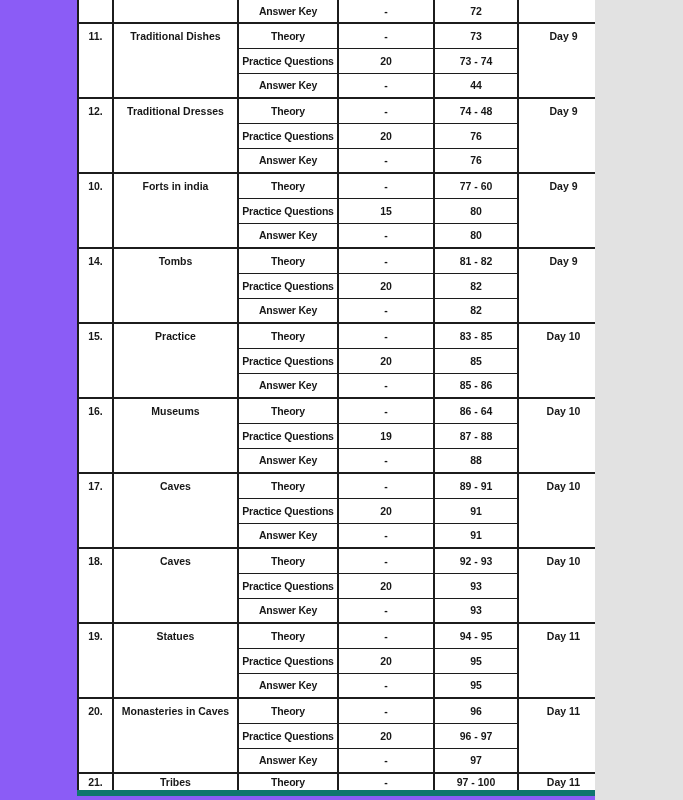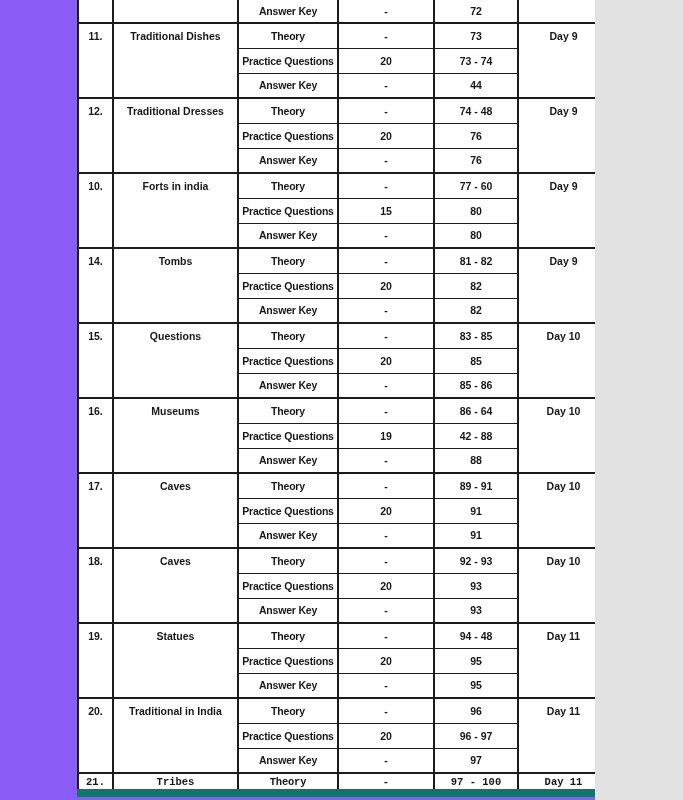--- a/index.html
+++ b/index.html
@@ -31,21 +31,21 @@
     color: #171717;
     text-align: center;
     vertical-align: middle;
     height: 25px;
     padding: 0 1px;
     white-space: nowrap;
     overflow: hidden;
   }
   tr.sub td { border-top-width: 1px; }
   tr.first td { border-top: none; height: 23px; }
-  tr.last td { border-bottom: 8px solid #0f766e; height: 20px; font-family: Liberation Mono, monospace; }
+  tr.last td { border-bottom: 6px solid #0f766e; height: 20px; }
   td.merged { vertical-align: top; padding-top: 6px; border-radius: 14px; }
   td.sec { letter-spacing: -0.2px; }
 </style>
 </head>
 <body>
 
 <div class="canvas">
   <table class="schedule">
     <colgroup>
       <col style="width:35px">
@@ -137,21 +137,21 @@
         <td>82</td>
       </tr>
       <tr class="sub">
         <td class="sec">Answer Key</td>
         <td>-</td>
         <td>82</td>
       </tr>
 
       <tr class="block">
         <td class="merged" rowspan="3">15.</td>
-        <td class="merged" rowspan="3">Questions</td>
+        <td class="merged" rowspan="3">Practice</td>
         <td class="sec">Theory</td>
         <td>-</td>
         <td>83 - 85</td>
         <td class="merged" rowspan="3">Day 10</td>
       </tr>
       <tr class="sub">
         <td class="sec">Practice Questions</td>
         <td>20</td>
         <td>85</td>
       </tr>
@@ -165,21 +165,21 @@
         <td class="merged" rowspan="3">16.</td>
         <td class="merged" rowspan="3">Museums</td>
         <td class="sec">Theory</td>
         <td>-</td>
         <td>86 - 64</td>
         <td class="merged" rowspan="3">Day 10</td>
       </tr>
       <tr class="sub">
         <td class="sec">Practice Questions</td>
         <td>19</td>
-        <td>42 - 88</td>
+        <td>87 - 88</td>
       </tr>
       <tr class="sub">
         <td class="sec">Answer Key</td>
         <td>-</td>
         <td>88</td>
       </tr>
 
       <tr class="block">
         <td class="merged" rowspan="3">17.</td>
         <td class="merged" rowspan="3">Caves</td>
@@ -216,37 +216,37 @@
         <td class="sec">Answer Key</td>
         <td>-</td>
         <td>93</td>
       </tr>
 
       <tr class="block">
         <td class="merged" rowspan="3">19.</td>
         <td class="merged" rowspan="3">Statues</td>
         <td class="sec">Theory</td>
         <td>-</td>
-        <td>94 - 48</td>
+        <td>94 - 95</td>
         <td class="merged" rowspan="3">Day 11</td>
       </tr>
       <tr class="sub">
         <td class="sec">Practice Questions</td>
         <td>20</td>
         <td>95</td>
       </tr>
       <tr class="sub">
         <td class="sec">Answer Key</td>
         <td>-</td>
         <td>95</td>
       </tr>
 
       <tr class="block">
         <td class="merged" rowspan="3">20.</td>
-        <td class="merged" rowspan="3">Traditional in India</td>
+        <td class="merged" rowspan="3">Monasteries in Caves</td>
         <td class="sec">Theory</td>
         <td>-</td>
         <td>96</td>
         <td class="merged" rowspan="3">Day 11</td>
       </tr>
       <tr class="sub">
         <td class="sec">Practice Questions</td>
         <td>20</td>
         <td>96 - 97</td>
       </tr>

